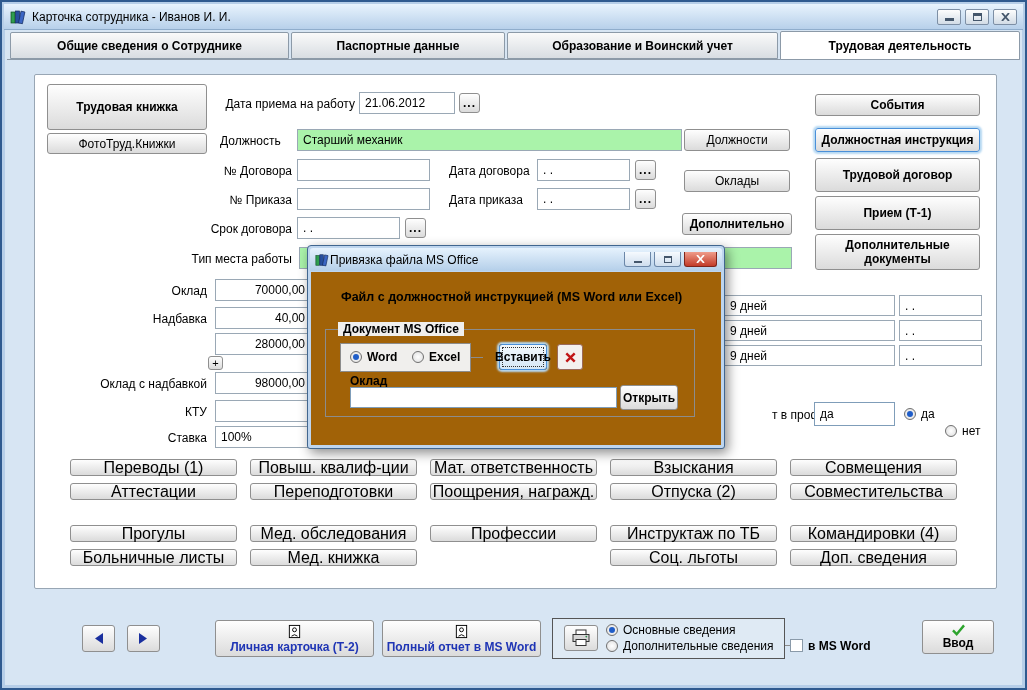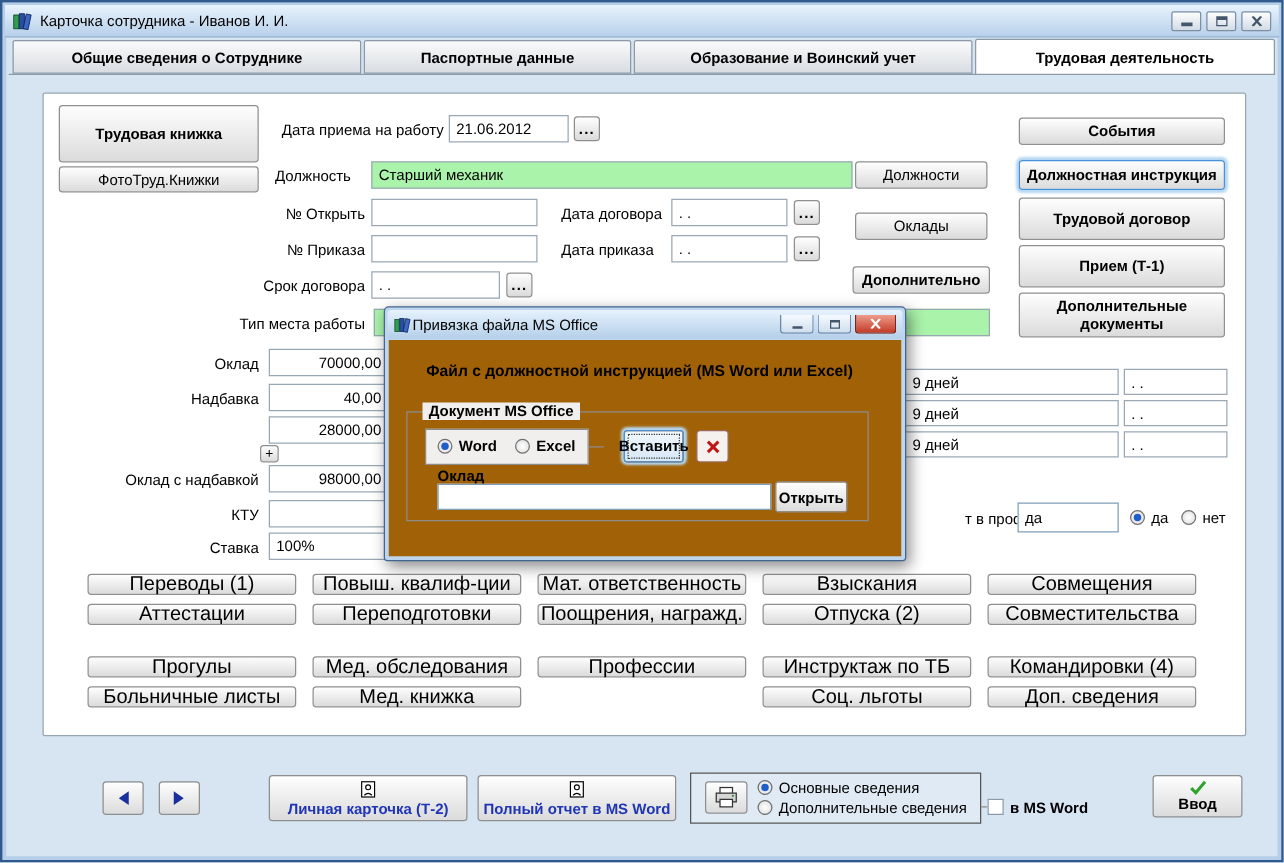--- a/index.html
+++ b/index.html
@@ -100,21 +100,21 @@
   <div class="btn dots" style="left:457px;top:91px;width:21px;height:20px;">
       <span>...</span>
     </div>
 
   <div class="lbl" style="left:218px;top:132px;">Должность</div>
   <div class="fld green" style="left:295px;top:127px;width:385px;height:22px;">Старший механик</div>
   <div class="btn" style="left:682px;top:127px;width:106px;height:22px;">
       <span>Должности</span>
     </div>
 
-  <div class="lbl rlbl" style="left:180px;top:162px;width:110px;">№ Открыть</div>
+  <div class="lbl rlbl" style="left:180px;top:162px;width:110px;">№ Договора</div>
   <div class="fld" style="left:295px;top:157px;width:133px;height:22px;"></div>
   <div class="lbl" style="left:447px;top:162px;">Дата договора</div>
   <div class="fld" style="left:535px;top:157px;width:93px;height:22px;">.  .</div>
   <div class="btn dots" style="left:633px;top:158px;width:21px;height:20px;">
       <span>...</span>
     </div>
 
   <div class="lbl rlbl" style="left:180px;top:191px;width:110px;">№ Приказа</div>
   <div class="fld" style="left:295px;top:186px;width:133px;height:22px;"></div>
   <div class="lbl" style="left:447px;top:191px;">Дата приказа</div>
@@ -176,21 +176,21 @@
   <div class="fld" style="left:897px;top:318px;width:83px;height:21px;">.  .</div>
   <div class="fld" style="left:700px;top:343px;width:193px;height:21px;padding-left:27px;">9 дней</div>
   <div class="fld" style="left:897px;top:343px;width:83px;height:21px;">.  .</div>
 
   <div class="lbl" style="left:725px;top:406px;margin-left:45px;">т в профсоюзе</div>
   <div class="fld" style="left:812px;top:400px;width:81px;height:24px;border-color:#7f9db9;">да</div>
   <div class="radio-row" style="left:902px;top:405px;">
       <span class="radio sel"></span>
       <span>да</span>
     </div>
-  <div class="radio-row" style="left:943px;top:405px;">
+  <div class="radio-row" style="left:943px;top:422px;">
       <span class="radio"></span>
       <span>нет</span>
     </div>
 
   <div class="btn gridbtn" style="left:68px;top:457px;">
       <span>Переводы (1)</span>
     </div>
   <div class="btn gridbtn" style="left:248px;top:457px;">
       <span>Повыш. квалиф-ции</span>
     </div>

